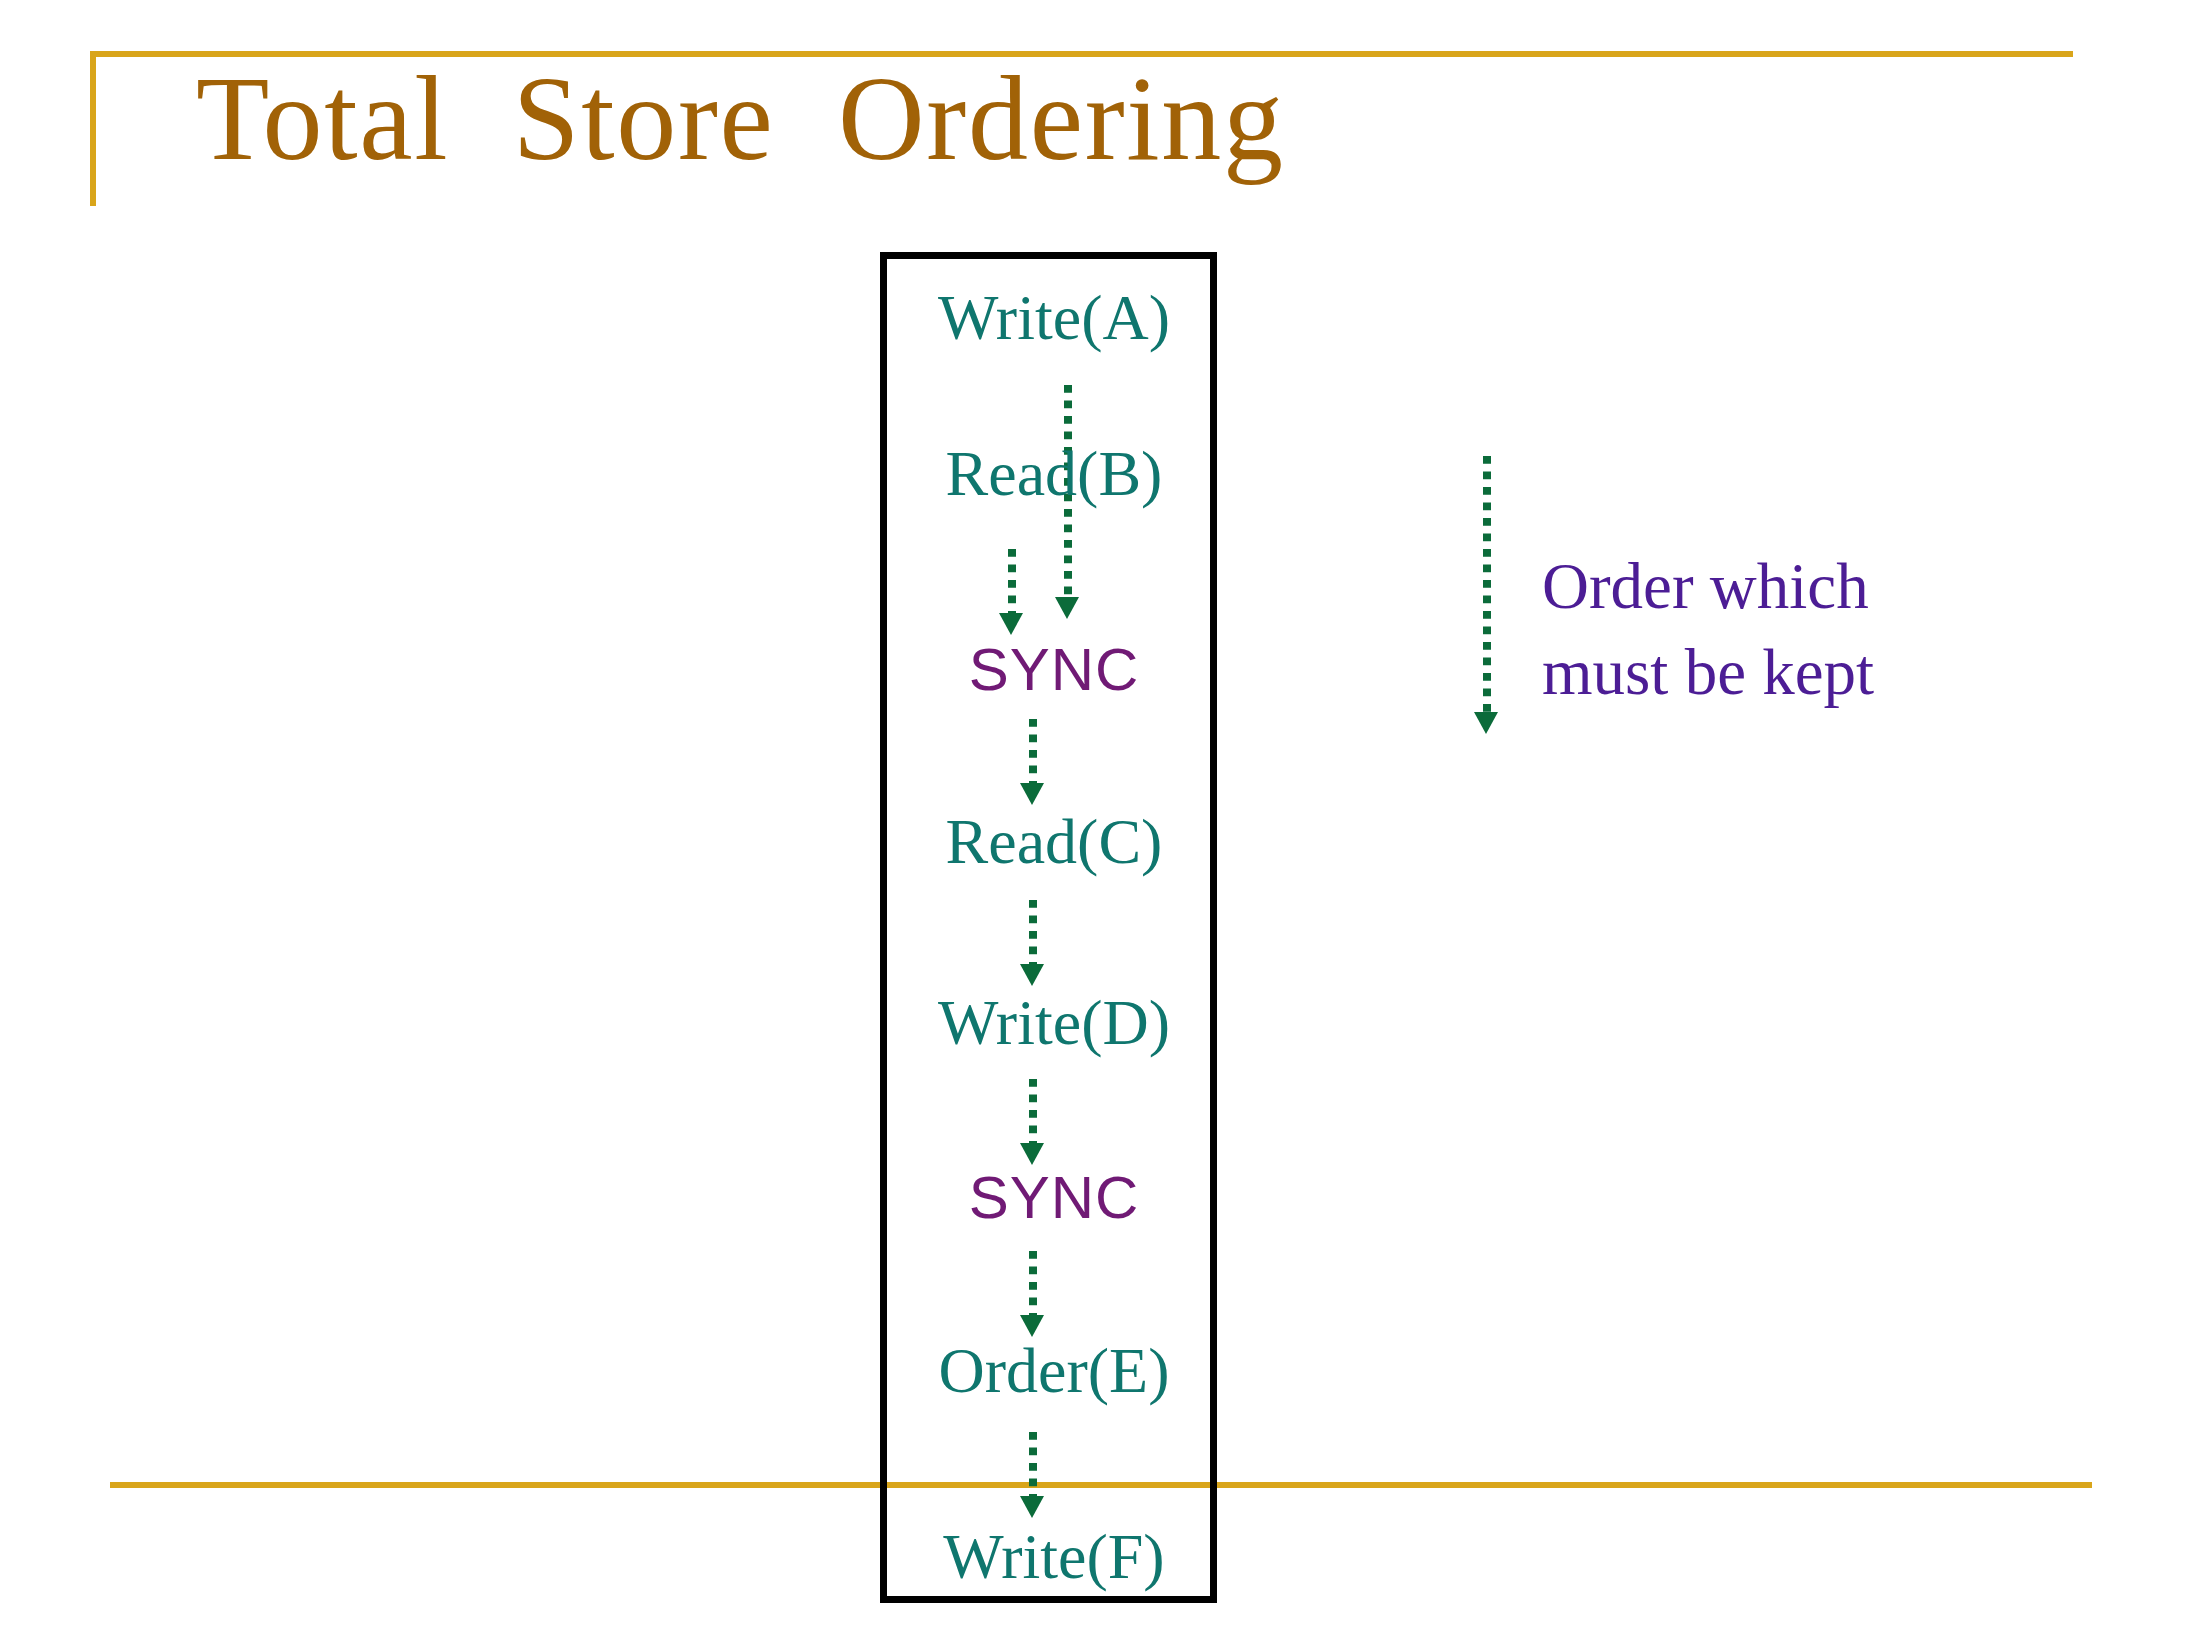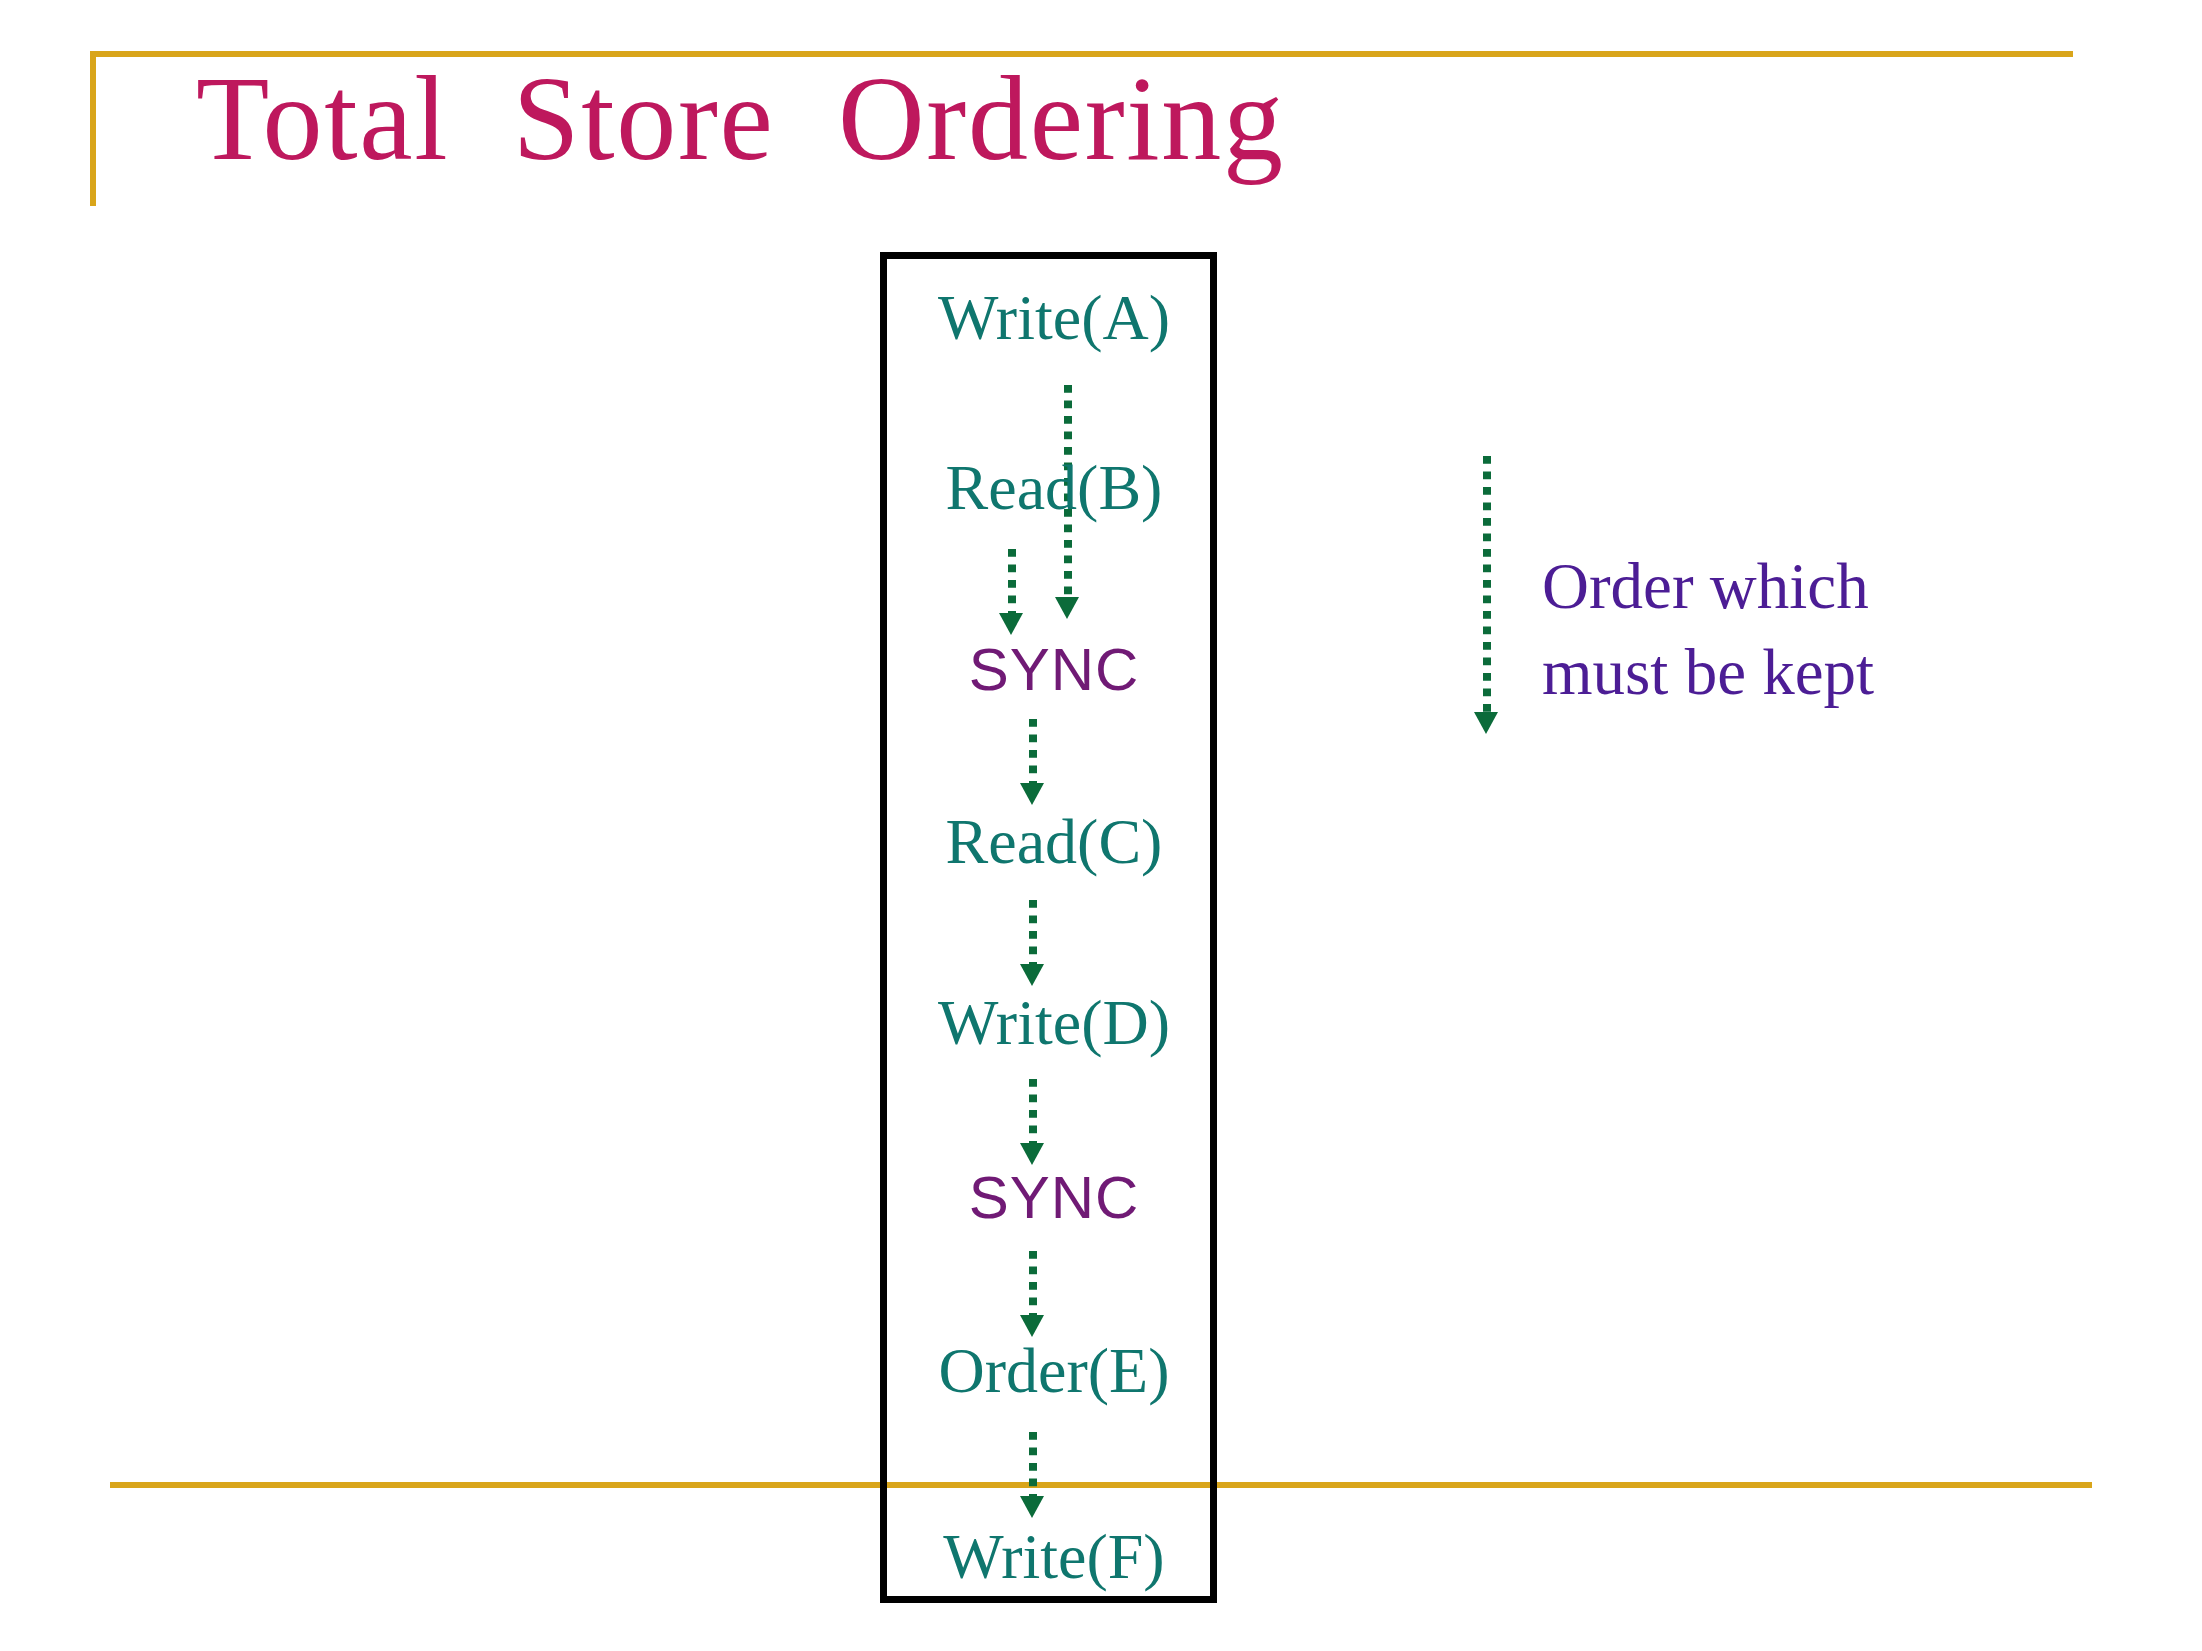--- a/index.html
+++ b/index.html
@@ -44,21 +44,21 @@
   }
 
   
   .slide-title {
     position: absolute;
     left: 196px;
     top: 59px;
     font-family: "Liberation Serif", "DejaVu Serif", serif;
     font-size: 120px;
     line-height: 1.0;
-    color: #be185d;
+    color: #a16207;
     letter-spacing: 1.7px;
     white-space: pre;
   }
 
   
   .program-box {
     position: absolute;
     left: 880px;
     top: 252px;
     width: 337px;
@@ -132,21 +132,21 @@
 
   <div class="gold-rule-top"></div>
   <div class="gold-rule-left"></div>
   <div class="gold-rule-bottom"></div>
 
   <div class="slide-title">Total  Store  Ordering</div>
 
   <div class="program-box"></div>
 
   <div class="op" style="top:286px;">Write(A)</div>
-  <div class="op" style="top:456px;">Read(B)</div>
+  <div class="op" style="top:442px;">Read(B)</div>
   <div class="op sync" style="top:640px;">SYNC</div>
   <div class="op" style="top:991px;">Write(D)</div>
   <div class="op" style="top:810px;">Read(C)</div>
   <div class="op sync" style="top:1168px;">SYNC</div>
   <div class="op" style="top:1339px;">Order(E)</div>
   <div class="op" style="top:1525px;">Write(F)</div>
 
   <div class="arrow" style="left:1064px; top:385px;">
     <div class="shaft" style="height:213px;"></div>
     <div class="head" style="top:212px;"></div>

